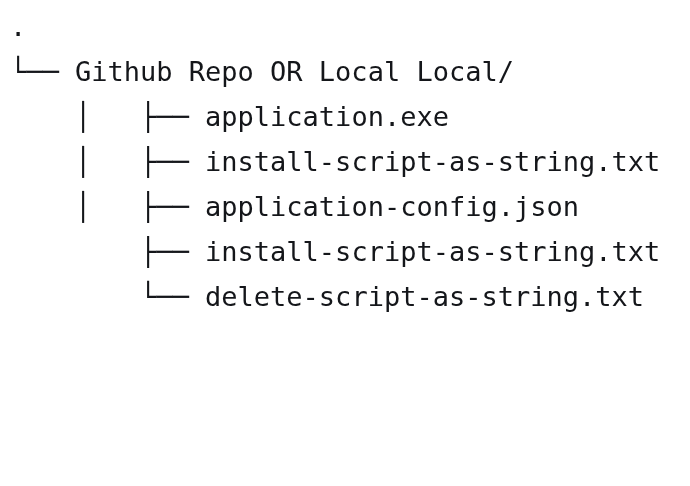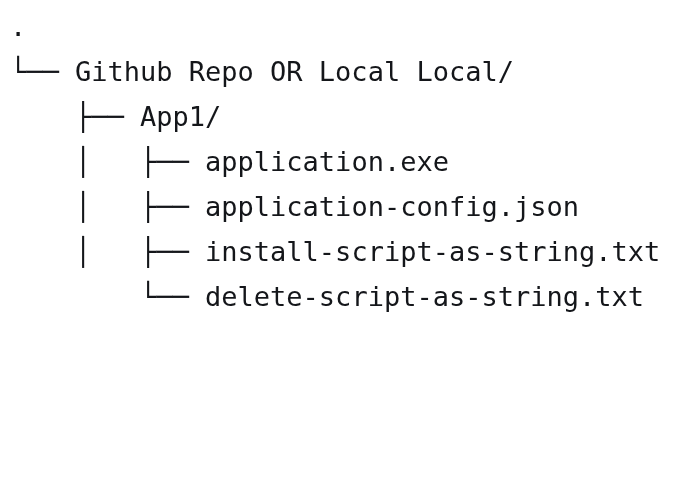--- a/index.html
+++ b/index.html
@@ -36,18 +36,18 @@
   .line .label {
     white-space: pre;
   }
 </style>
 </head>
 <body>
 
 <div id="tree">
     <div class="line"><span class="prefix"></span><span class="label">.</span></div>
     <div class="line"><span class="prefix">└── </span><span class="label">Github Repo OR Local Local/</span></div>
-    <div class="line"><span class="prefix">    ├── </span><span class="label">App1/</span></div>
     <div class="line"><span class="prefix">    │   ├── </span><span class="label">application.exe</span></div>
+    <div class="line"><span class="prefix">    │   ├── </span><span class="label">install-script-as-string.txt</span></div>
     <div class="line"><span class="prefix">    │   ├── </span><span class="label">application-config.json</span></div>
-    <div class="line"><span class="prefix">    │   ├── </span><span class="label">install-script-as-string.txt</span></div>
+    <div class="line"><span class="prefix">        ├── </span><span class="label">install-script-as-string.txt</span></div>
     <div class="line"><span class="prefix">        └── </span><span class="label">delete-script-as-string.txt</span></div>
   </div>
 
 </body></html>

